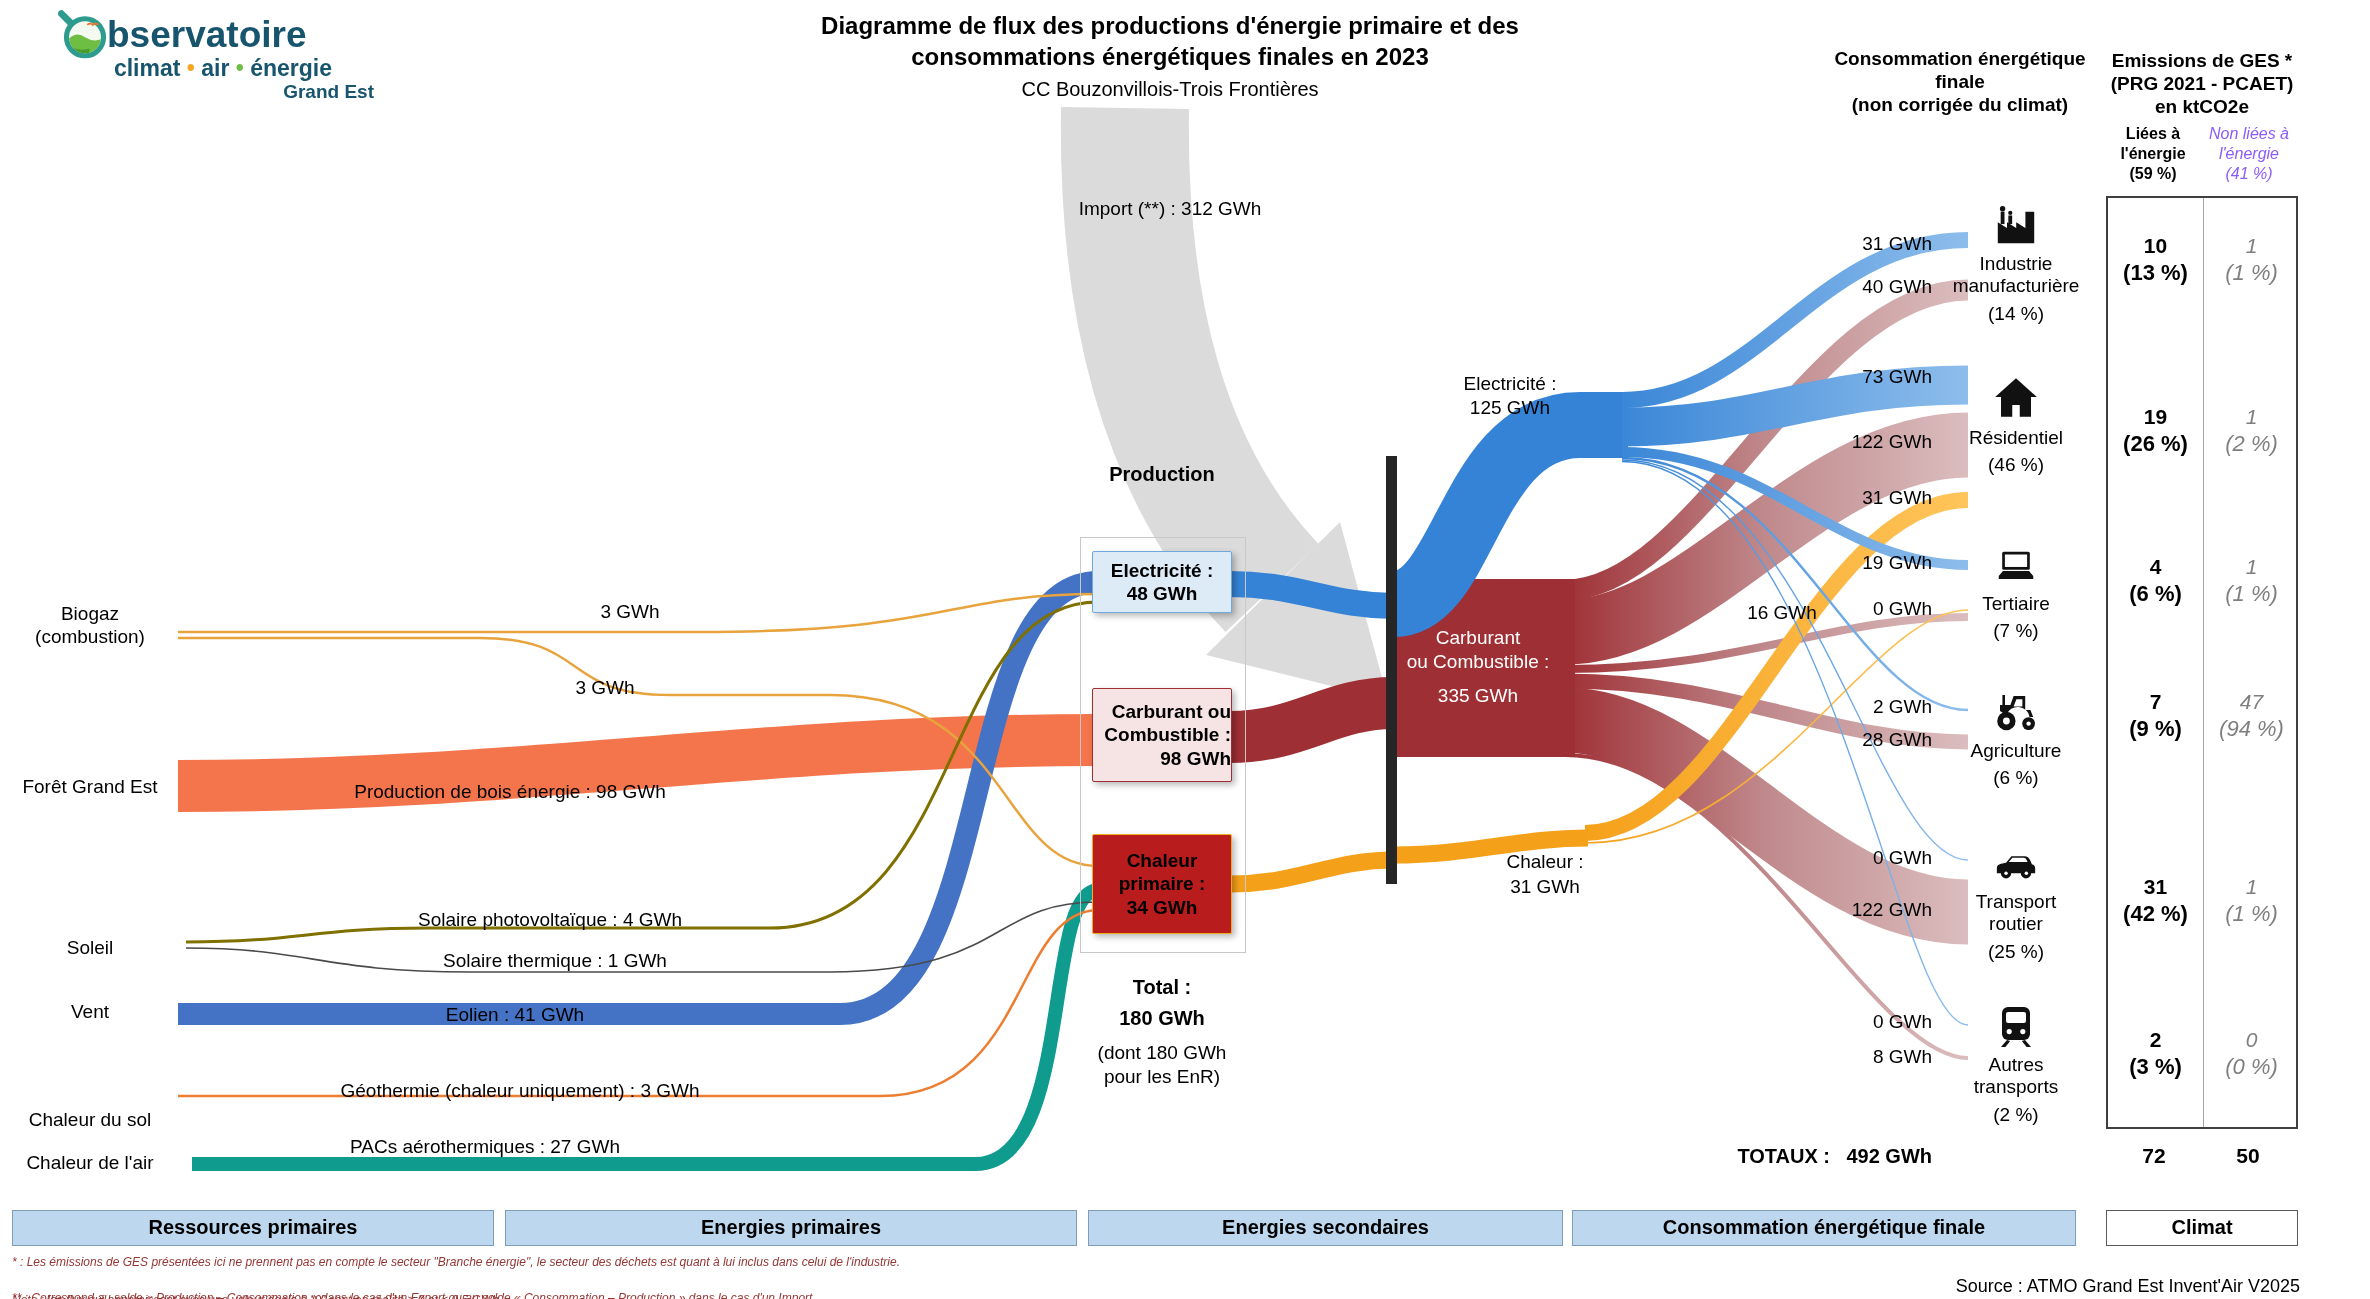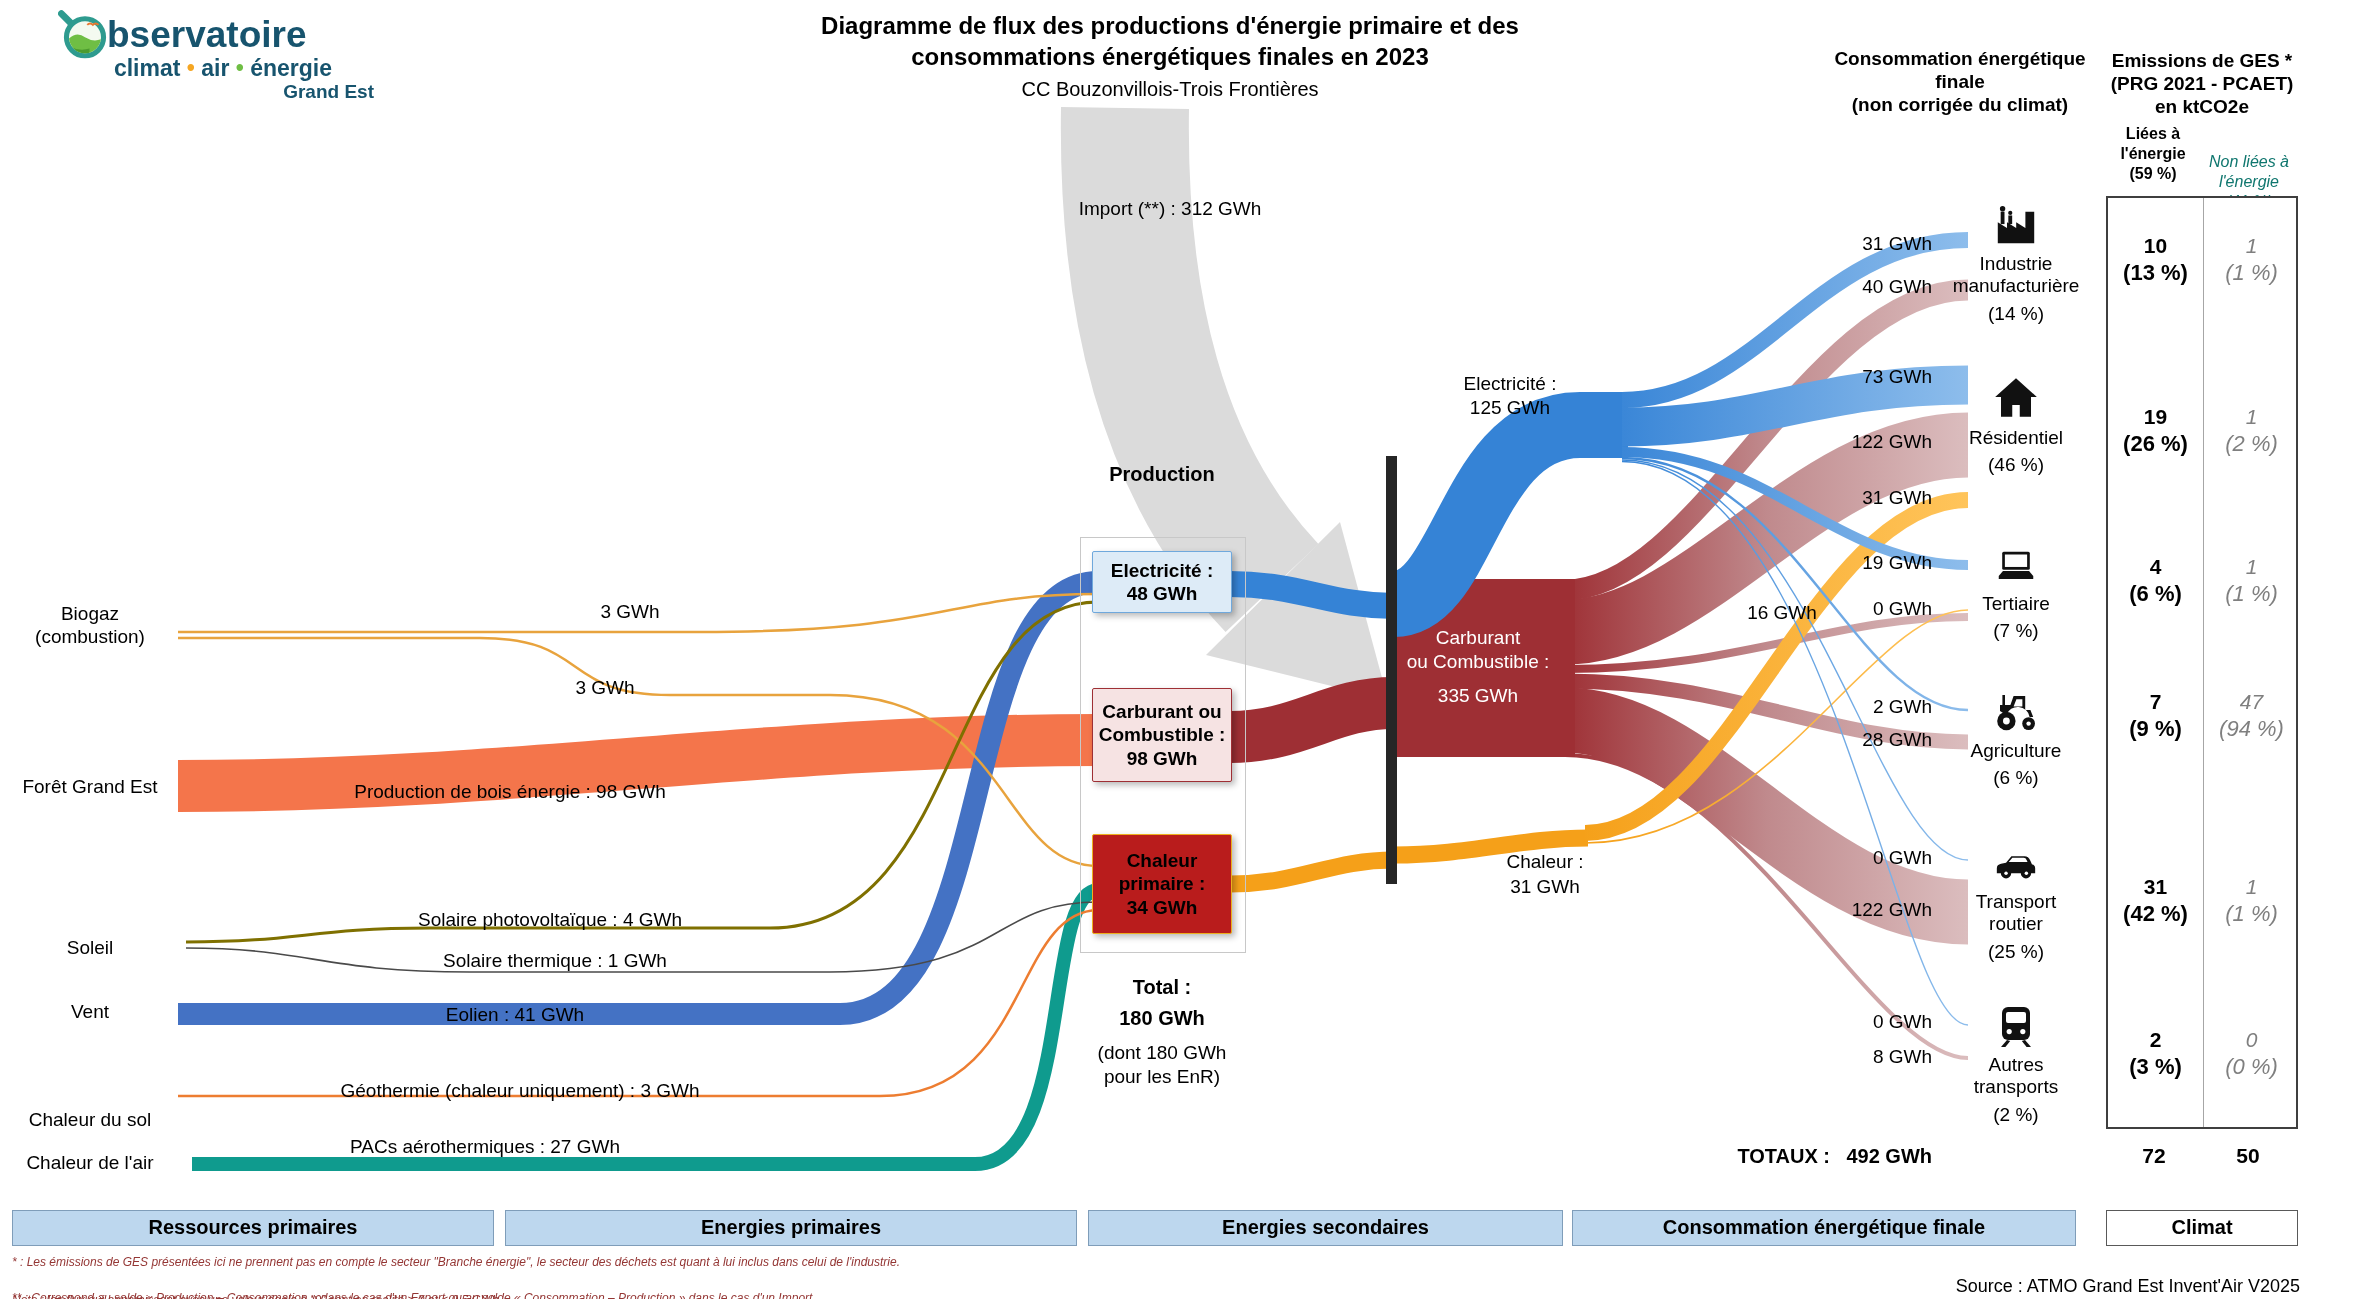--- a/index.html
+++ b/index.html
@@ -126,21 +126,21 @@
 
   <div class="t b c" style="left:2098px;top:50px;width:208px;">Emissions de GES *</div>
   <div class="t b c" style="left:2098px;top:73px;width:208px;">(PRG 2021 - PCAET)</div>
   <div class="t b c" style="left:2098px;top:96px;width:208px;">en ktCO2e</div>
 
   <div class="t c sm b" style="left:2106px;top:124px;width:94px;">
     <div>Liées à</div>
       <div>l'énergie</div>
       <div>(59 %)</div>
   </div>
-  <div class="t c sm i" style="left:2202px;top:124px;width:94px;color:#0f766e;margin-top:28px;">
+  <div class="t c sm i" style="left:2202px;top:124px;width:94px;color:#8b5cf6;">
     <div>Non liées à</div>
       <div>l'énergie</div>
       <div>(41 %)</div>
   </div>
 
   <div class="t c" style="left:8px;top:603px;width:164px;">Biogaz</div>
   <div class="t c" style="left:8px;top:626px;width:164px;">(combustion)</div>
   <div class="t c" style="left:8px;top:776px;width:164px;">Forêt Grand Est</div>
   <div class="t c" style="left:8px;top:937px;width:164px;">Soleil</div>
   <div class="t c" style="left:8px;top:1001px;width:164px;">Vent</div>
@@ -158,21 +158,21 @@
   <div class="t c" style="left:1020px;top:198px;width:300px;">Import (**) :  312 GWh</div>
 
   <div style="position:absolute;left:1080px;top:537px;width:166px;height:416px;border:1.5px solid #C8C8C8;"></div>
 
   <div class="t b c" style="left:1078px;top:463px;width:168px;font-size:20px;">Production</div>
 
   <div class="pbox" style="left:1092px;top:551px;width:140px;height:62px;background:#DDEBF7;border:1.5px solid #6FA8DC;">
     <span>Electricité :</span>
     <span>48 GWh</span>
   </div>
-  <div class="pbox" style="left:1092px;top:688px;width:140px;height:94px;background:#F6E3E3;border:1.5px solid #9E2F34;">
+  <div class="pbox" style="left:1092px;top:688px;width:140px;height:94px;background:#F6E3E3;border:1.5px solid #9E2F34;align-items:flex-end;">
     <span>Carburant ou</span>
     <span>Combustible :</span>
     <span>98 GWh</span>
   </div>
   <div class="pbox" style="left:1092px;top:834px;width:140px;height:100px;background:#b91c1c;border:1.5px solid #EDAE1F;">
     <span>Chaleur</span>
     <span>primaire :</span>
     <span>34 GWh</span>
   </div>
 

